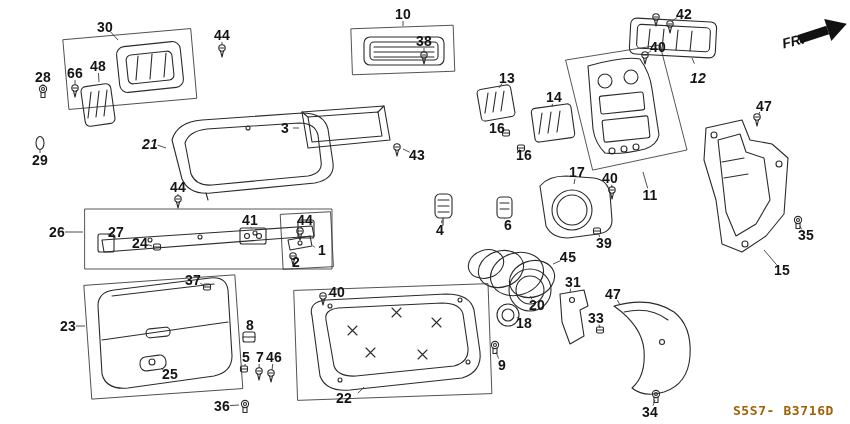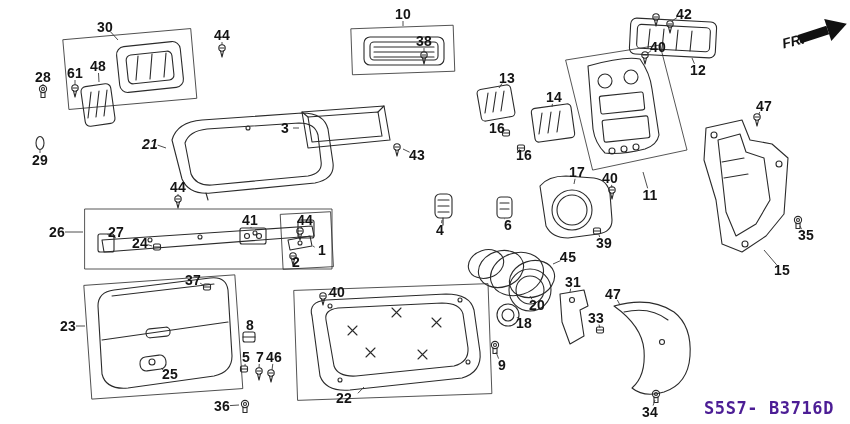--- a/index.html
+++ b/index.html
@@ -13,21 +13,21 @@
   #callout-layer { position:absolute; left:0; top:0; width:100%; height:100%; }
   .callout {
     position:absolute; transform:translate(-50%,-50%);
     font-size:14px; font-weight:700; color:#141414; letter-spacing:.2px;
     white-space:nowrap; line-height:1;
   }
   #leader-layer line { stroke:#3a3a3a; stroke-width:0.9; }
   .code {
     position:absolute; right:16px; bottom:6px;
     font-family:"DejaVu Sans Mono", monospace;
-    font-size:17px; font-weight:700; color:#4c1d95; letter-spacing:.6px;
+    font-size:13px; font-weight:700; color:#a16207; letter-spacing:.6px;
   }
   .fr-label {
     position:absolute; left:782px; top:33px;
     font-size:14px; font-weight:800; font-style:italic; color:#111;
     transform:rotate(-14deg);
   }
 </style>
 </head>
 <body>
 
@@ -331,23 +331,23 @@
       <line x1="653.0769230769231" y1="405.53846153846155" x2="655" y2="400"></line>
     </svg>
 
   <div id="callout-layer">
       <div class="callout" style="left: 105px; top: 27px;">30</div>
       <div class="callout" style="left: 222px; top: 35px;">44</div>
       <div class="callout" style="left: 403px; top: 14px;">10</div>
       <div class="callout" style="left: 424px; top: 41px;">38</div>
       <div class="callout" style="left: 684px; top: 14px;">42</div>
       <div class="callout" style="left: 658px; top: 47px;">40</div>
-      <div class="callout" style="left: 698px; top: 70px;">12</div>
+      <div class="callout" style="left: 698px; top: 78px; font-style: italic;">12</div>
       <div class="callout" style="left: 43px; top: 77px;">28</div>
-      <div class="callout" style="left: 75px; top: 73px;">61</div>
+      <div class="callout" style="left: 75px; top: 73px;">66</div>
       <div class="callout" style="left: 98px; top: 66px;">48</div>
       <div class="callout" style="left: 40px; top: 160px;">29</div>
       <div class="callout" style="left: 507px; top: 78px;">13</div>
       <div class="callout" style="left: 554px; top: 97px;">14</div>
       <div class="callout" style="left: 497px; top: 128px;">16</div>
       <div class="callout" style="left: 524px; top: 155px;">16</div>
       <div class="callout" style="left: 150px; top: 144px; font-style: italic;">21</div>
       <div class="callout" style="left: 285px; top: 128px;">3</div>
       <div class="callout" style="left: 417px; top: 155px;">43</div>
       <div class="callout" style="left: 764px; top: 106px;">47</div>

